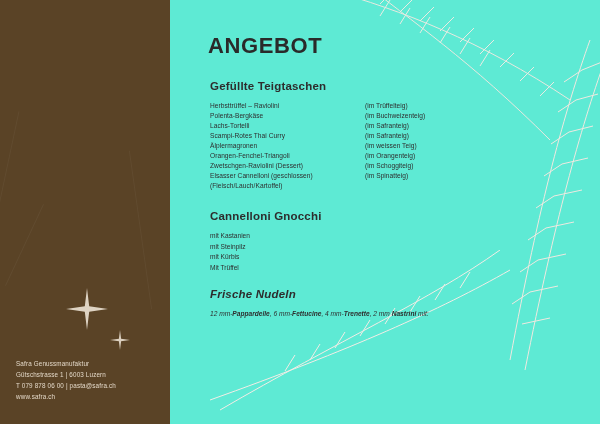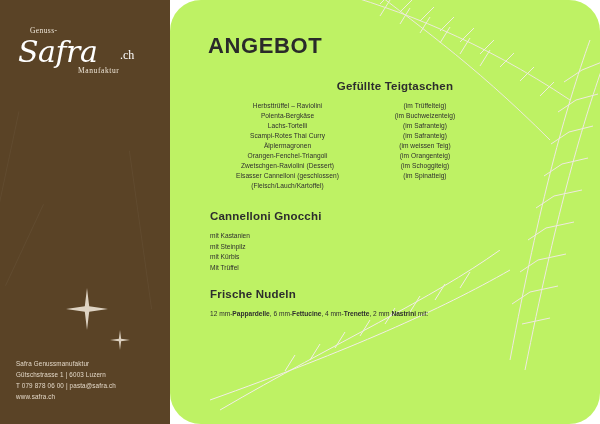--- a/index.html
+++ b/index.html
@@ -109,23 +109,22 @@
   }
   .sidebar-footer div { white-space: nowrap; }
 
   
   .content {
     position: absolute;
     left: 170px;
     top: 0;
     width: 430px;
     height: 424px;
-    background: #bef264;
+    background: #5eead4;
     overflow: hidden;
-    border-radius: 31px;
   }
 
   
   .wm {
     position: absolute;
     pointer-events: none;
   }
 
   .doc-title {
     position: absolute;
@@ -167,41 +166,35 @@
     color: #2e2e2e;
   }
 
   .noodles {
     font-size: 6.6px;
     line-height: 10px;
     color: #2e2e2e;
   }
   .noodles b { font-weight: bold; }
 
-  #sec-teig { top: 80px; text-align: center; }
+  #sec-teig { top: 80px; }
   #sec-gnocchi { top: 210px; }
-  #sec-nudeln { top: 288px; }
+  #sec-nudeln { top: 288px; font-style: italic; }
 </style>
 </head>
 <body>
 
 <div id="page">
 
   <div class="sidebar">
 
     <div class="sb-deco" style="left:6px;  top:110px; width:1px;  height:120px; transform:rotate(12deg);"></div>
     <div class="sb-deco" style="left:140px; top:150px; width:1px;  height:160px; transform:rotate(-8deg);"></div>
     <div class="sb-deco" style="left:24px; top:200px; width:1px;  height:90px;  transform:rotate(25deg);"></div>
 
-    <div class="logo">
-      <div class="logo-genuss">Genuss-</div>
-      <div class="logo-safra">Safra</div>
-      <div class="logo-ch">.ch</div>
-      <div class="logo-manu">Manufaktur</div>
-    </div>
 
     <div class="star star-big">
       <svg width="42" height="42" viewBox="0 0 42 42">
         <path d="M21 0 L23.2 18.2 L42 21 L23.2 23.8 L21 42 L18.8 23.8 L0 21 L18.8 18.2 Z" fill="#e9dfd0" opacity="0.92"></path>
       </svg>
     </div>
     <div class="star star-small">
       <svg width="20" height="20" viewBox="0 0 20 20">
         <path d="M10 0 L11.1 8.7 L20 10 L11.1 11.3 L10 20 L8.9 11.3 L0 10 L8.9 8.7 Z" fill="#e9dfd0" opacity="0.9"></path>
       </svg>

